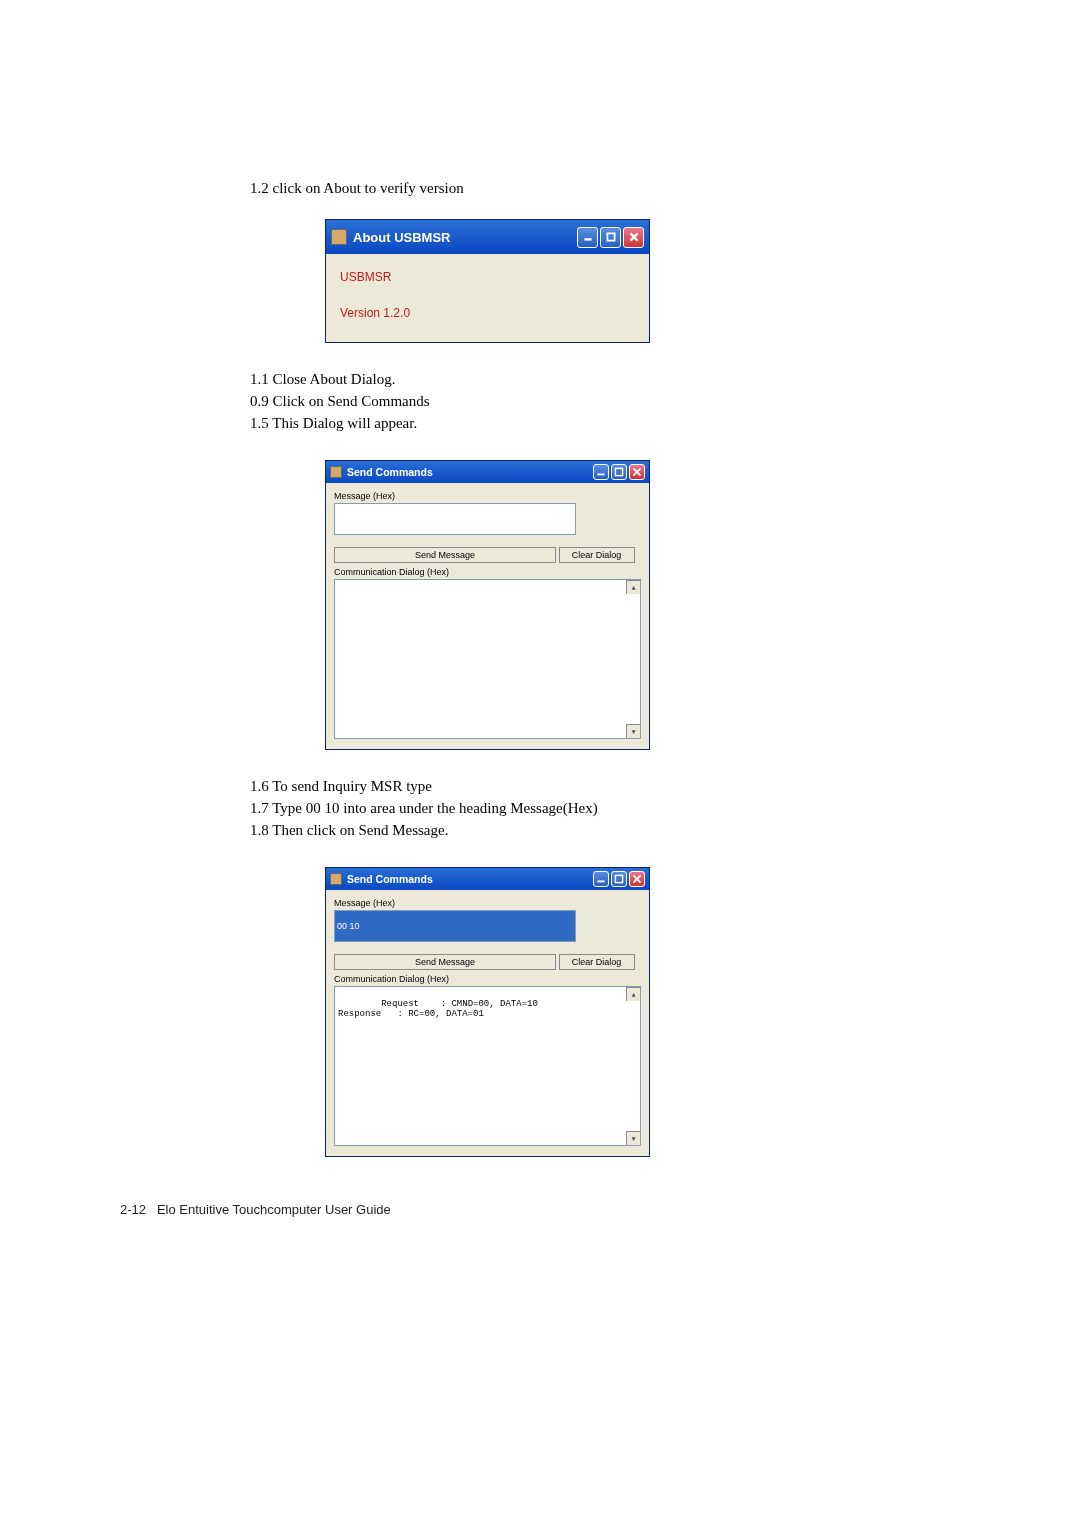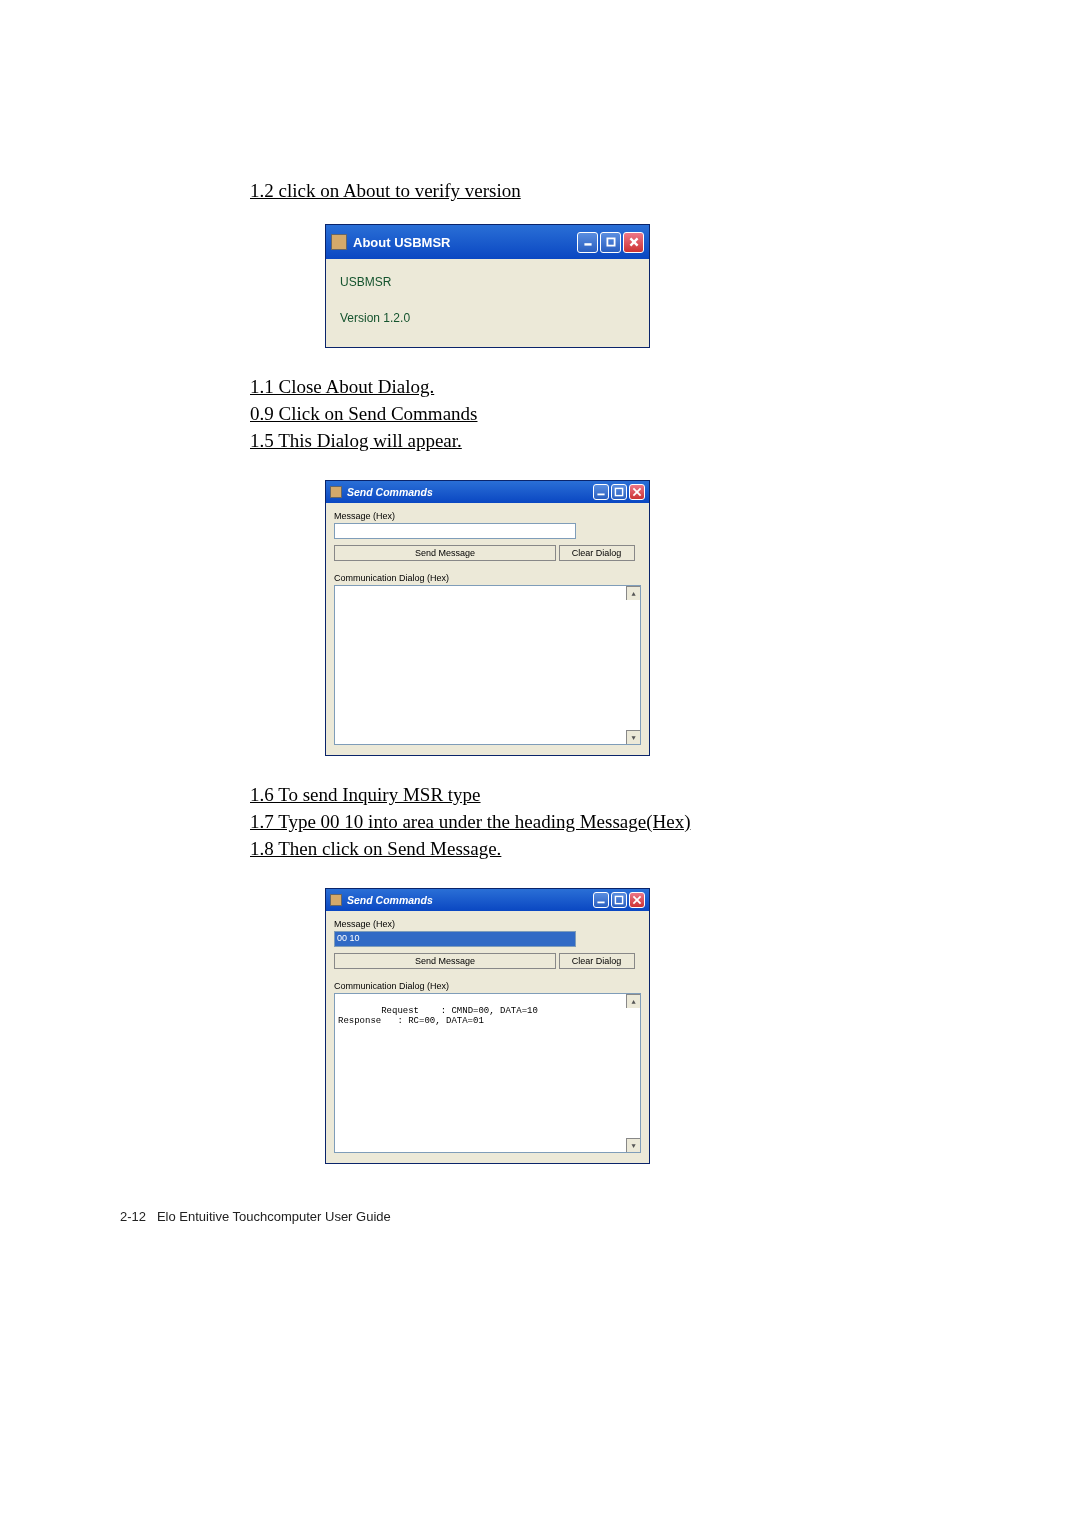--- a/index.html
+++ b/index.html
@@ -4,21 +4,21 @@
   <style>
     * { box-sizing: border-box; margin: 0; padding: 0; }
     body {
       font-family: Georgia, 'Times New Roman', serif;
       background: #fff;
       padding: 180px 120px 80px 120px;
       width: 1080px;
       color: #000;
     }
     .content { max-width: 700px; margin: 0 auto 0 130px; }
-    .instruction { font-size: 19px; margin-bottom: 22px; text-decoration: underline; }
+    .instruction { font-size: 15px; margin-bottom: 22px; }
     .instruction-group { margin-top: 28px; margin-bottom: 28px; }
     .instruction-group .instruction { margin-bottom: 5px; }
 
     
     .about-dialog {
       width: 325px;
       margin: 0 auto 25px 75px;
       border: 1px solid #0a246a;
     }
     .about-titlebar {
@@ -56,21 +56,21 @@
     }
     .win-btn.min { background: linear-gradient(#5a8ee0,#2a5fc0); }
     .win-btn.max { background: linear-gradient(#5a8ee0,#2a5fc0); }
     .win-btn.close { background: linear-gradient(#e78,#c33); }
     .win-btn svg { width: 12px; height: 12px; }
     .about-body {
       background: #ece9d8;
       padding: 16px 20px 22px 14px;
       font-family: Tahoma, sans-serif;
       font-size: 12px;
-      color: #14532d;
+      color: #b91c1c;
     }
     .about-body .row { margin-bottom: 22px; }
     .about-body .row:last-child { margin-bottom: 0; }
 
     
     .send-dialog {
       width: 325px;
       margin: 0 auto 25px 75px;
       border: 1px solid #0a246a;
     }
@@ -86,53 +86,52 @@
       background: #d4a96a;
       border: 1px solid #666;
       margin-right: 5px;
     }
     .send-titlebar .title-text {
       color: #fff;
       font-family: Tahoma, sans-serif;
       font-weight: bold;
       font-size: 10.5px;
       flex: 1;
-      font-style: italic;
     }
     .send-titlebar .win-btn { width: 16px; height: 16px; font-size: 9px; }
     .send-body {
       background: #ece9d8;
       padding: 8px 8px 10px 8px;
       font-family: Tahoma, sans-serif;
       font-size: 9px;
       color: #000;
     }
     .send-body .lbl { font-size: 9px; margin-bottom: 2px; }
     .msg-input {
       width: 242px;
-      height: 16px;
+      height: 32px;
       border: 1px solid #7f9db9;
       background: #fff;
       font-family: Tahoma, sans-serif;
       font-size: 9px;
-      padding: 1px 2px;
-      margin-bottom: 6px;
+      padding: 10px 2px;
+      margin-bottom: 12px;
     }
     .msg-input.filled { background: #316ac5; color: #fff; }
     .btn {
       border: 1px solid #888;
       background: #ece9d8;
       font-family: Tahoma, sans-serif;
       font-size: 9px;
       padding: 2px 6px;
       display: inline-block;
       text-align: center;
     }
     .btn.send { width: 222px; margin-bottom: 2px; }
-    .btn.clear { width: 76px; margin-bottom: 12px; }
+    .btn.clear { width: 76px; margin-bottom: 4px; }
     .comm-area {
       width: 100%;
       height: 160px;
       border: 1px solid #7f9db9;
       background: #fff;
       font-family: 'Courier New', monospace;
       font-size: 9px;
       padding: 2px 3px;
       white-space: pre;
       position: relative;

